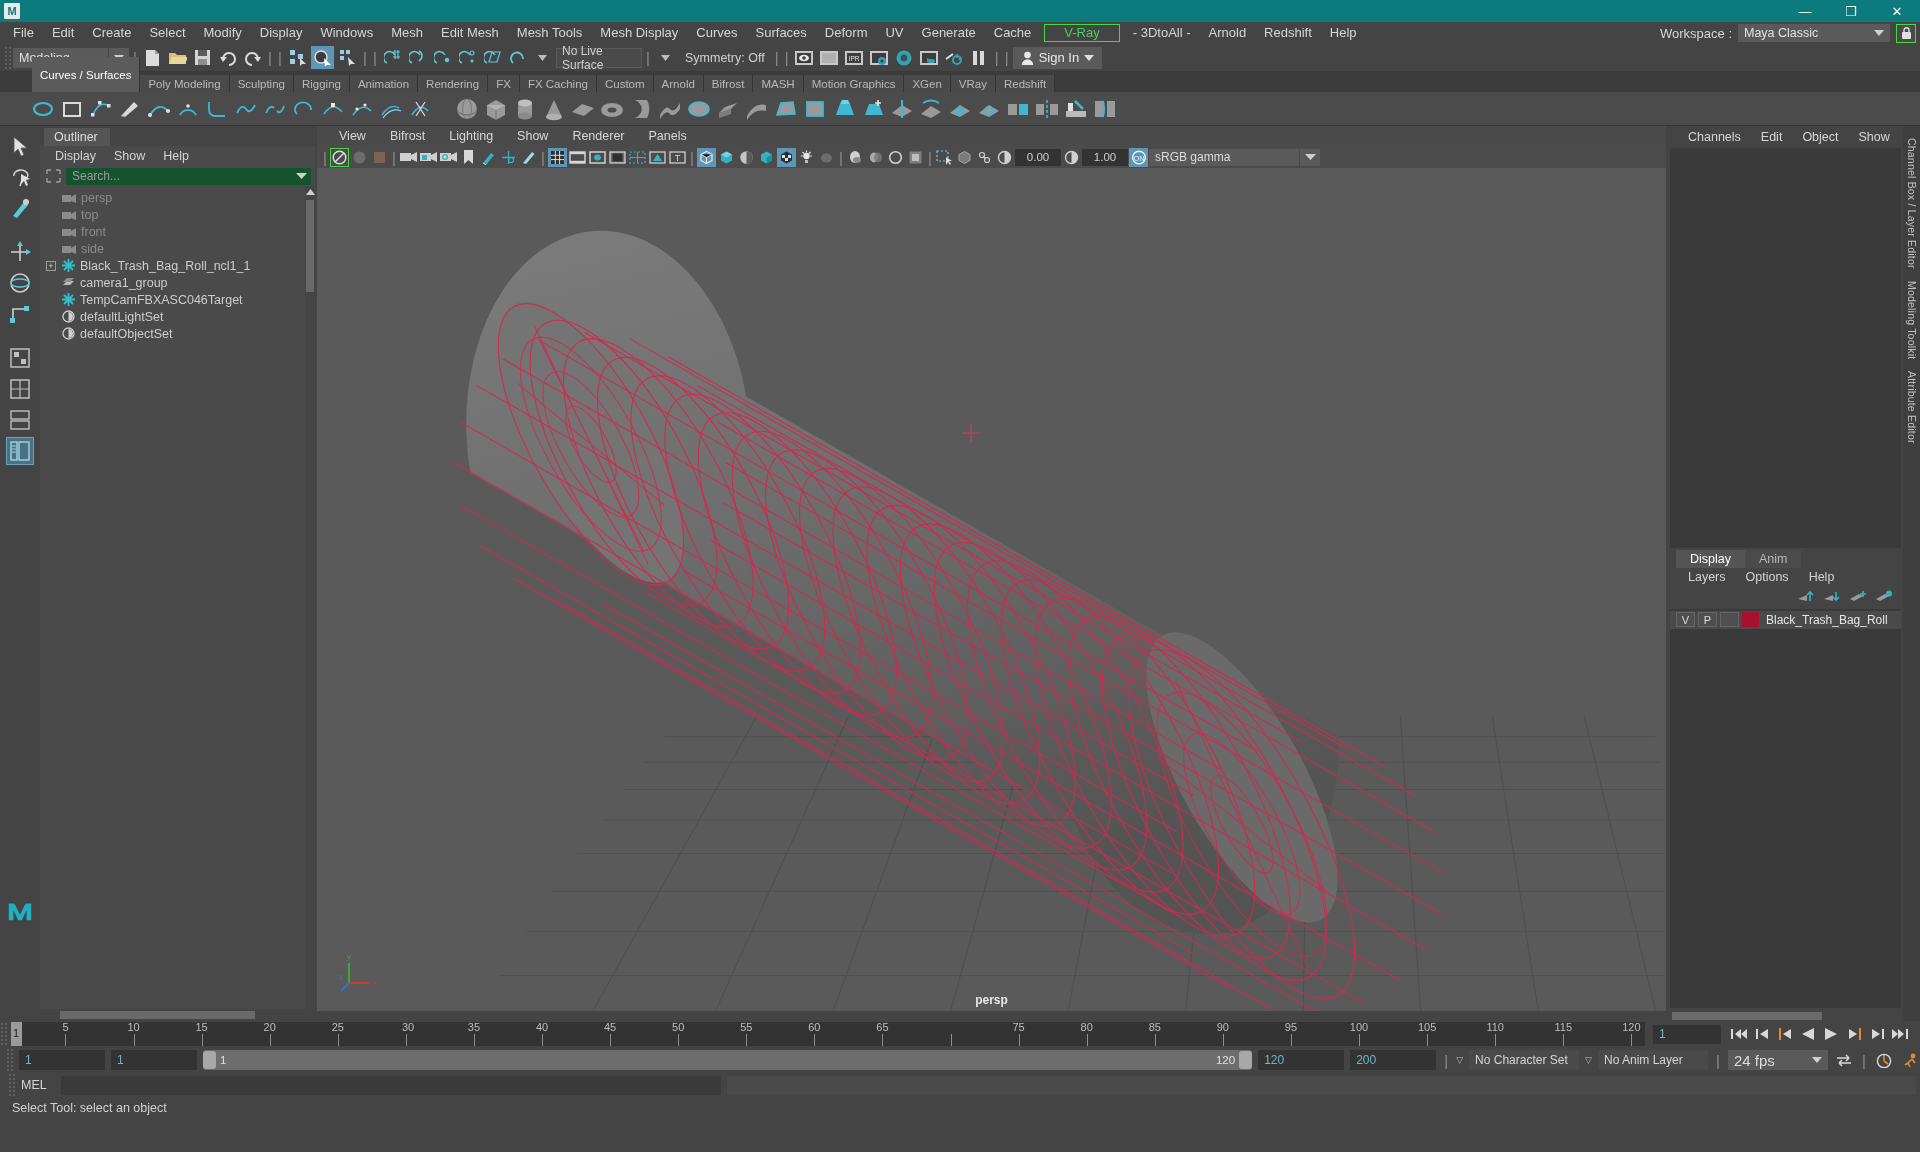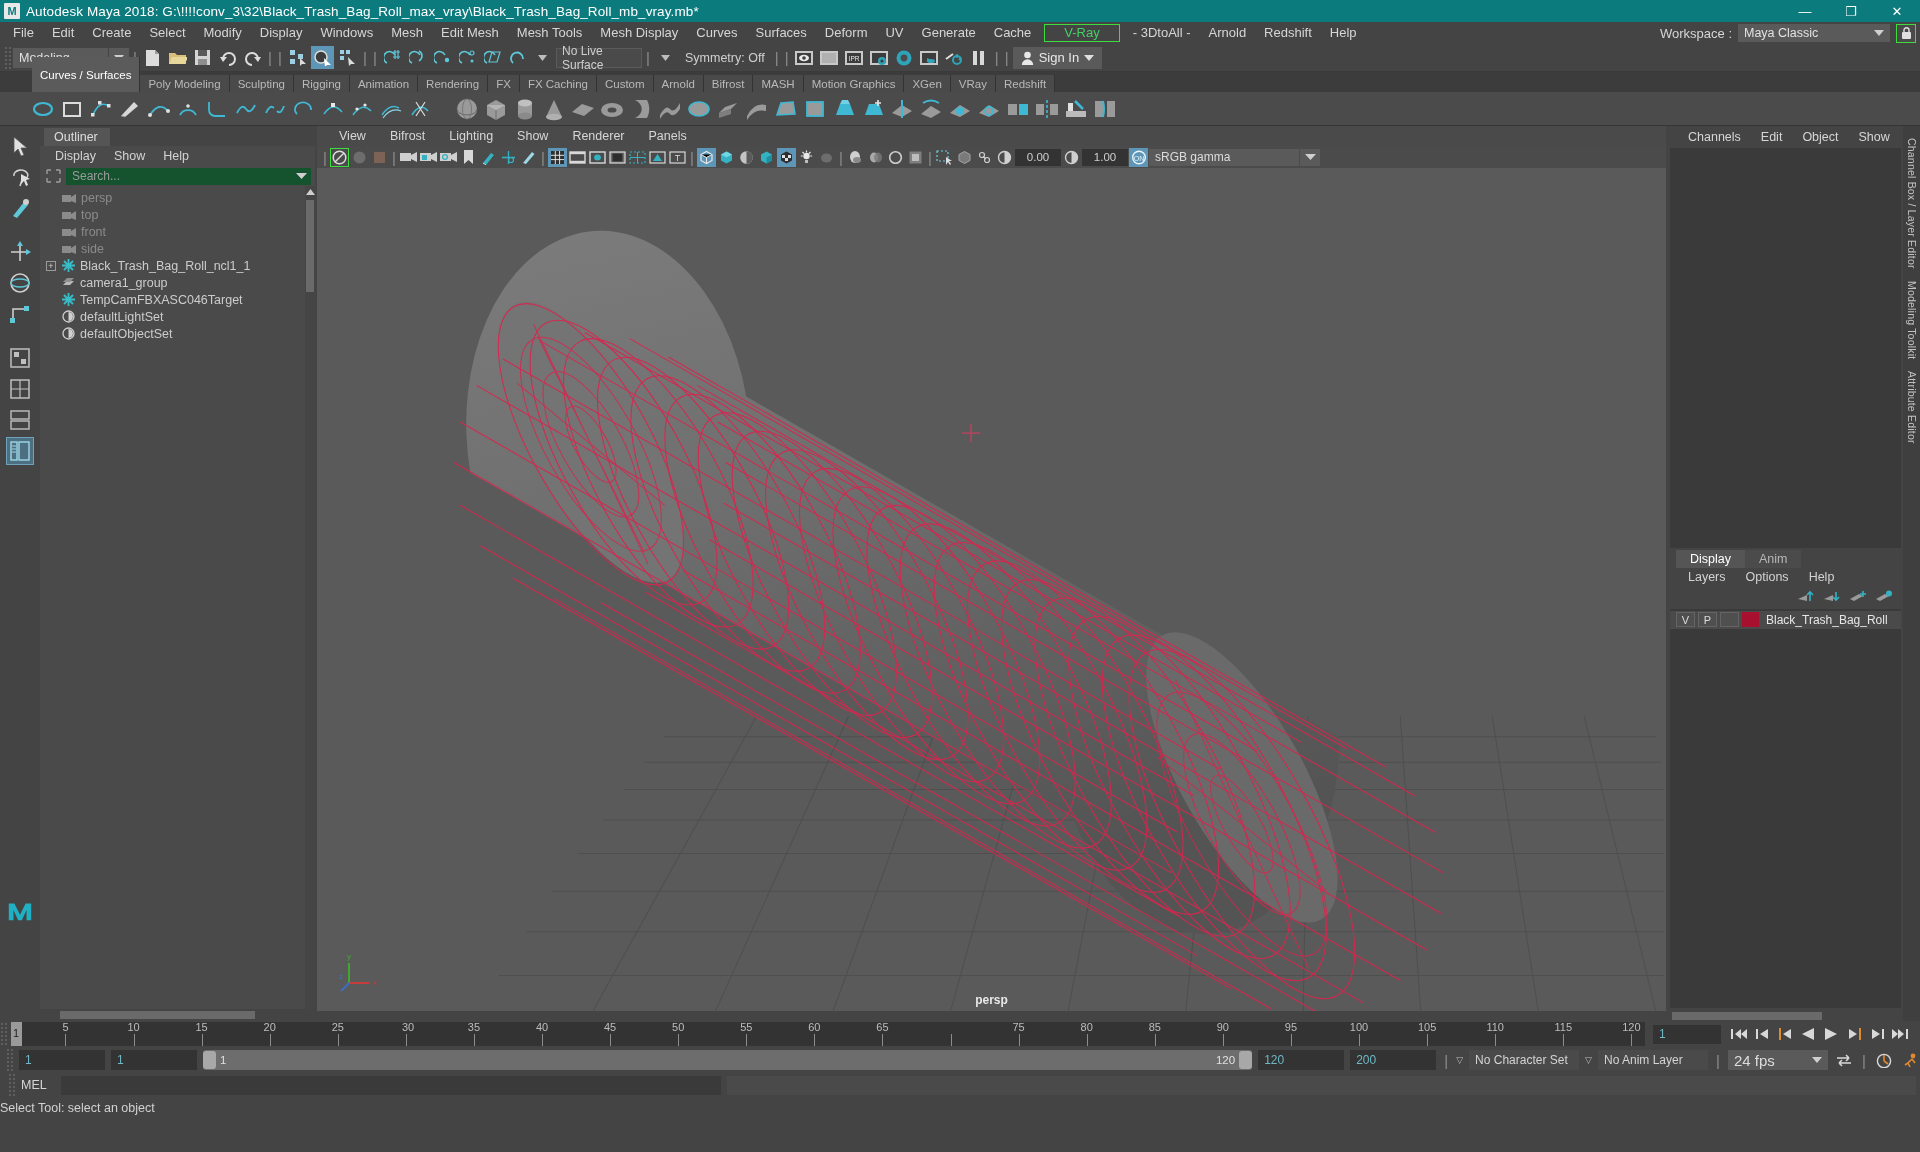--- a/index.html
+++ b/index.html
@@ -146,31 +146,30 @@
      display:flex; align-items:center; padding-left:6px;}
   .fpsfield { width:78px; height:20px; background:#5a5a5a; color:#dcdcdc; font-size:15px;
      display:flex; align-items:center; padding-left:6px;}
   .dtri { color:#bdbdbd; font-size:9px; }
 
   
   .melrow { height:24px; background:#444444; display:flex; align-items:center; gap:6px; padding-left:8px;}
   .mel-lab { font-size:12.5px; color:#d6d6d6; width:34px;}
   .mel-in { width:660px; height:19px; background:#3a3a3a; }
   .mel-out { flex:1; height:19px; background:#4a4a4a; margin-right:4px;}
-  .statusrow { height:22px; background:#444444; display:flex; align-items:center; }
+  .statusrow { height:22px; background:#444444; display:flex; align-items:center; padding-left:12px; }
   .status-txt { font-size:12.5px; color:#d2d2d2; }
 
   svg { display:block; }
 </style>
 </head>
 <body>
 
 <div class="titlebar">
   <div class="tb-icon">M</div>
-  <div class="tb-title">Autodesk Maya 2018: G:\!!!!conv_3\32\Black_Trash_Bag_Roll_max_vray\Black_Trash_Bag_Roll_mb_vray.mb*</div>
   <div class="tb-btns">
     <div class="tb-btn">—</div>
     <div class="tb-btn">❐</div>
     <div class="tb-btn close">✕</div>
   </div>
 </div>
 
 <div class="menubar">
   <div class="menuitem">File</div>
   <div class="menuitem">Edit</div>

